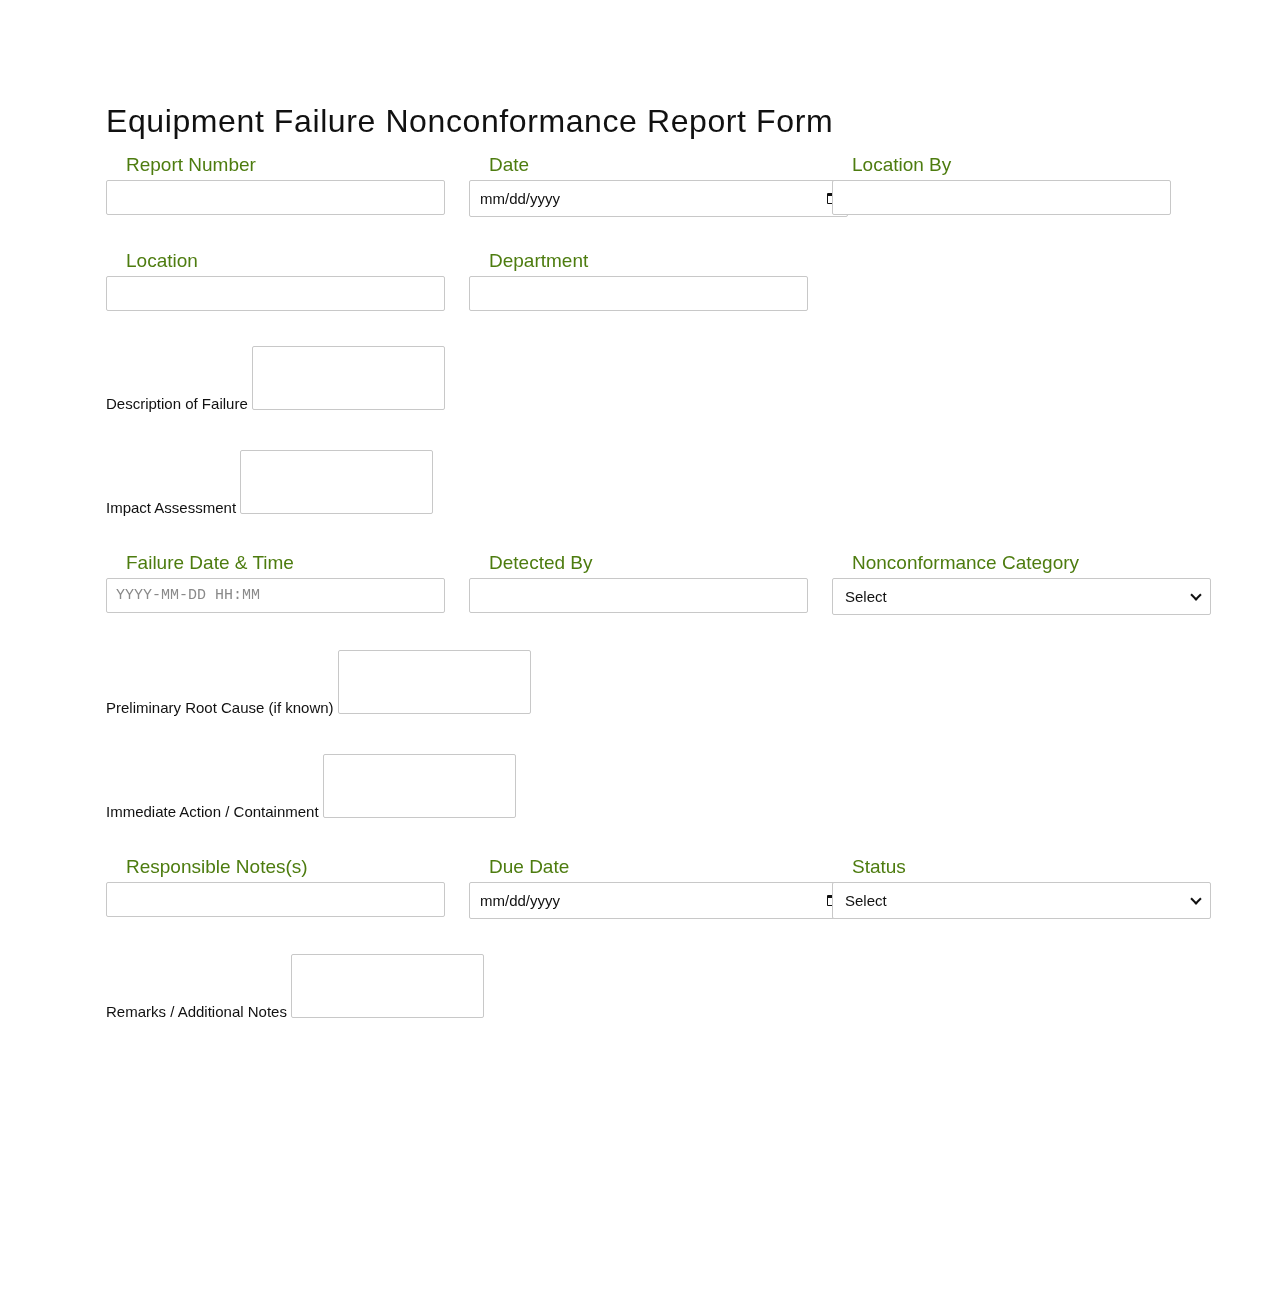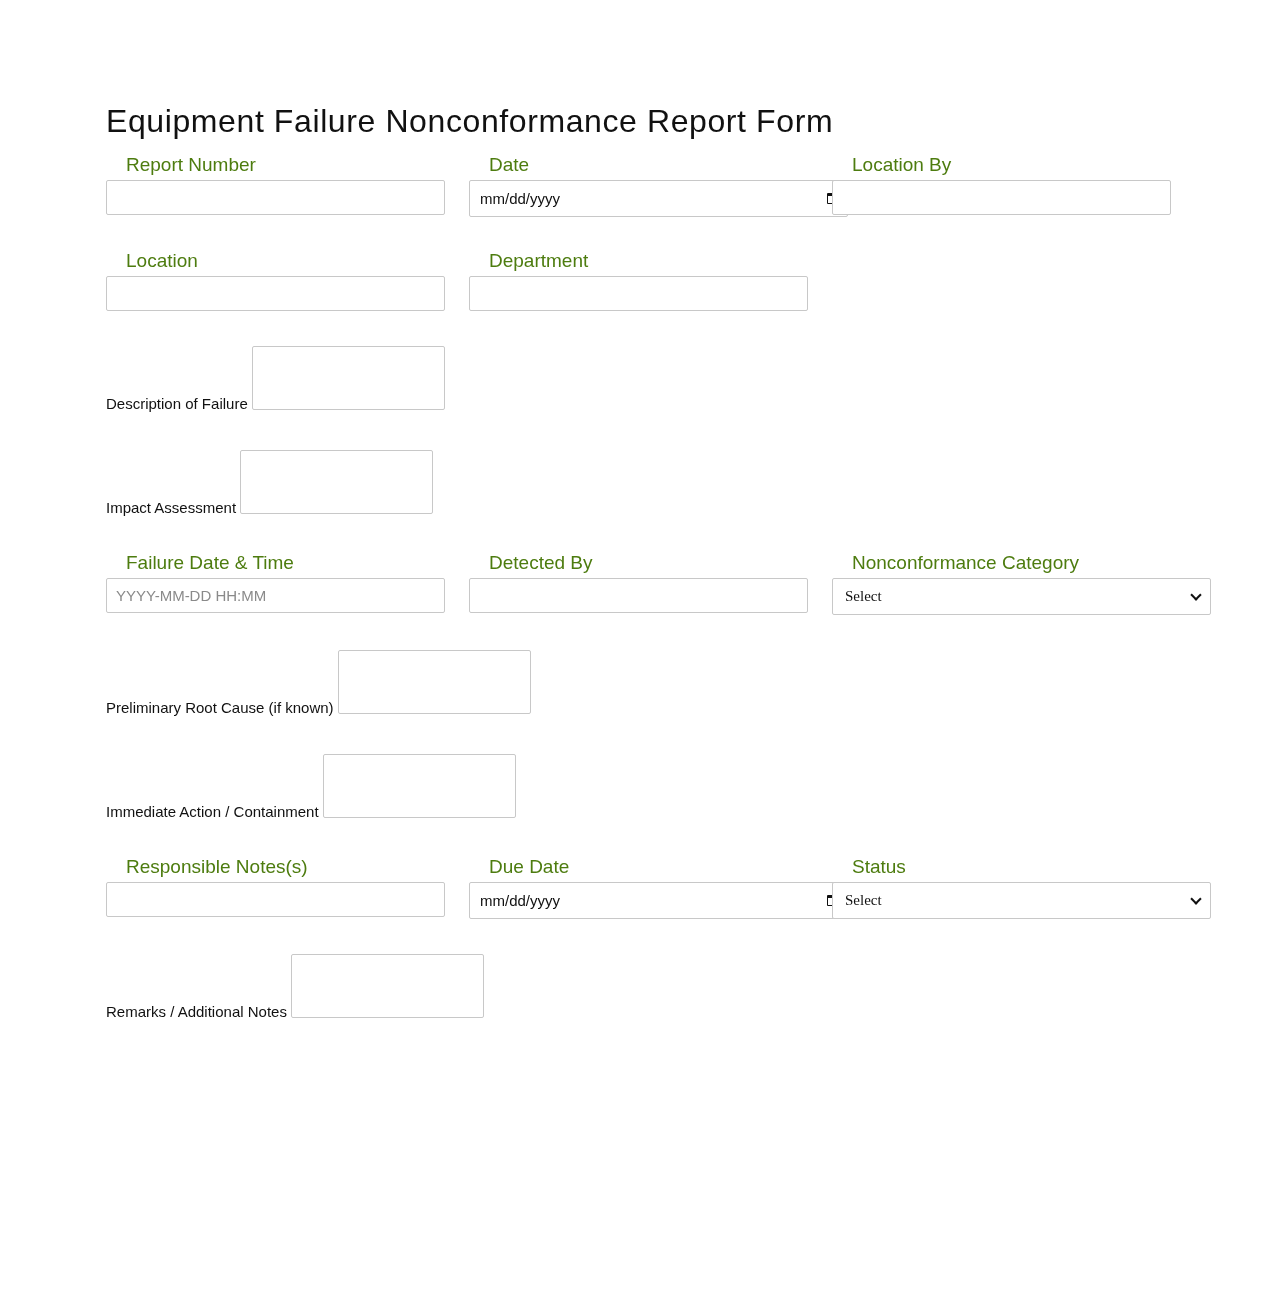--- a/index.html
+++ b/index.html
@@ -4,29 +4,29 @@
 <style>
   html, body { margin: 0; padding: 0; background: #ffffff; }
   body { width: 1278px; height: 1300px; font-family: "Liberation Sans", sans-serif; color: #111; }
   .container { position: absolute; left: 106px; top: 0; width: 1066px; }
   h1 { position: absolute; left: 0; top: 103px; margin: 0; font-size: 32px; font-weight: normal; letter-spacing: 0.6px; white-space: nowrap; color: #111; text-align: right; }
   .row { position: absolute; left: 0; width: 1066px; display: flex; gap: 24px; }
   .field { width: 339px; }
   .field label { display: block; font-size: 19px; line-height: 17px; margin-bottom: 7px; color: #4d7c0f; margin-left: 20px; }
   .input {
     box-sizing: border-box; width: 339px; height: 35px; border: 1px solid #c8c8c8; border-radius: 2px;
-    background: #fff; font-family: Liberation Sans, sans-serif; font-size: 15px; padding: 0 9px; color: #111;
+    background: #fff; font-family: Liberation Mono, monospace; font-size: 15px; padding: 0 9px; color: #111;
   }
   .input::placeholder { color: #8a8a8a; }
   .date, .select {
     box-sizing: border-box; width: 379px; height: 37px; border: 1px solid #c8c8c8; border-radius: 2px;
     background: #fff; display: flex; align-items: center; justify-content: space-between; padding: 0 10px 0 10px;
     font-size: 15px; color: #111; cursor: pointer;
   }
-  .select { padding-left: 12px; padding-right: 8px; font-family: Liberation Serif, serif; }
+  .select { padding-left: 12px; padding-right: 8px; }
   .cal-icon { width: 10px; height: 11px; border: 1.6px solid #111; border-top-width: 3px; border-radius: 1px; box-sizing: border-box; }
   .chev-icon { width: 6px; height: 6px; border-right: 2px solid #111; border-bottom: 2px solid #111; transform: rotate(45deg); margin-top: -4px; margin-right: 2px; }
   .ta-row { position: absolute; left: 0; display: flex; align-items: flex-end; }
   .ta-row label { font-size: 15px; line-height: 17px; margin-right: 4px; margin-bottom: -2px; color: #111; white-space: nowrap; }
   textarea {
     box-sizing: border-box; width: 193px; height: 64px; border: 1px solid #c8c8c8; border-radius: 2px;
     resize: none; font-family: "Liberation Sans", sans-serif; font-size: 15px; padding: 4px; margin: 0; display: block;
   }
 </style>
 </head>

